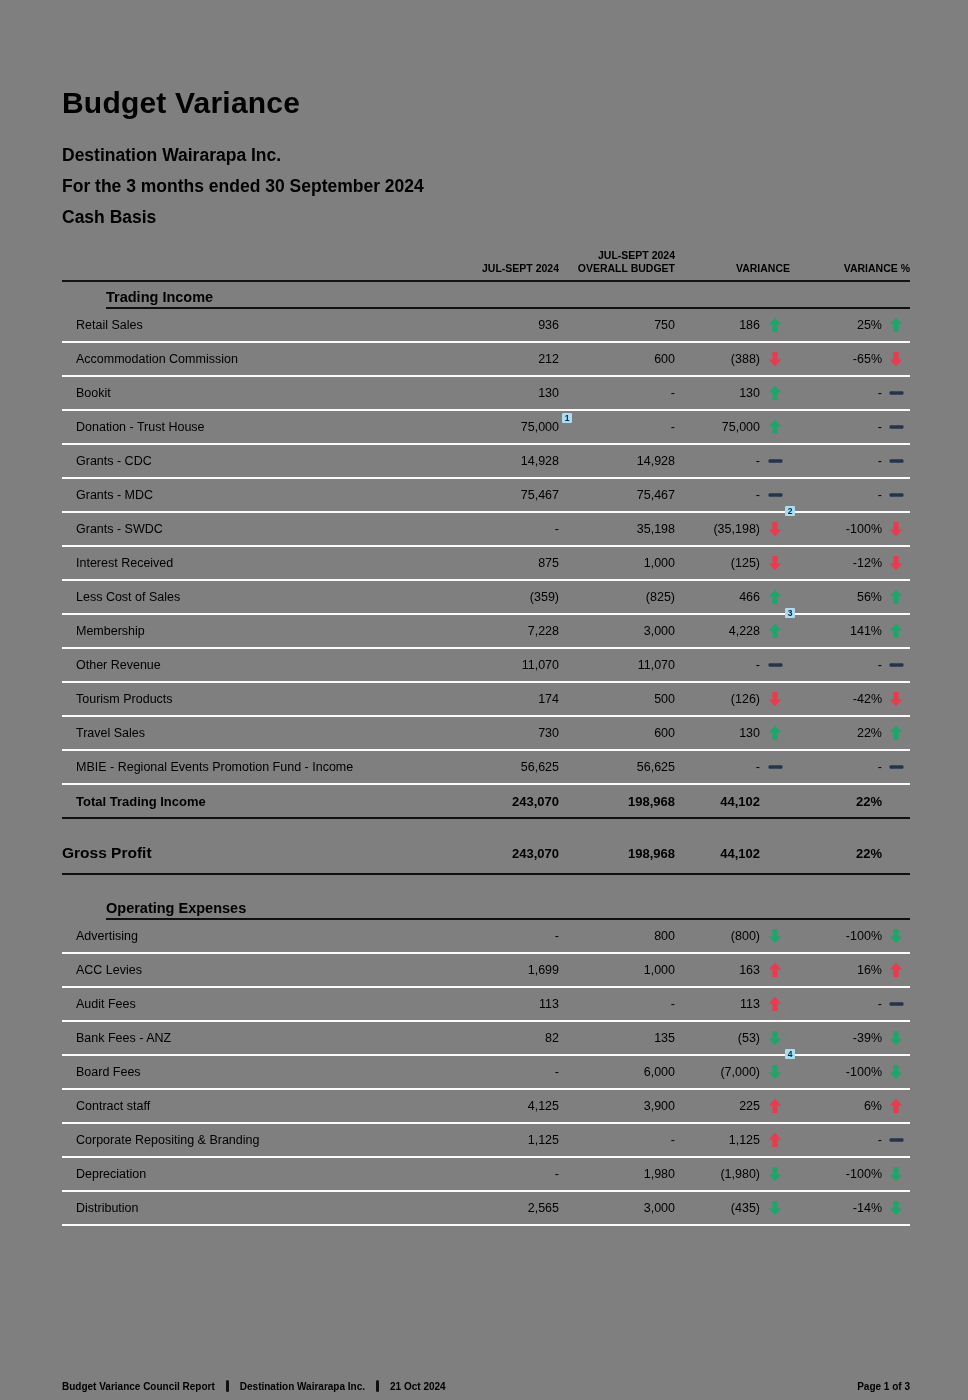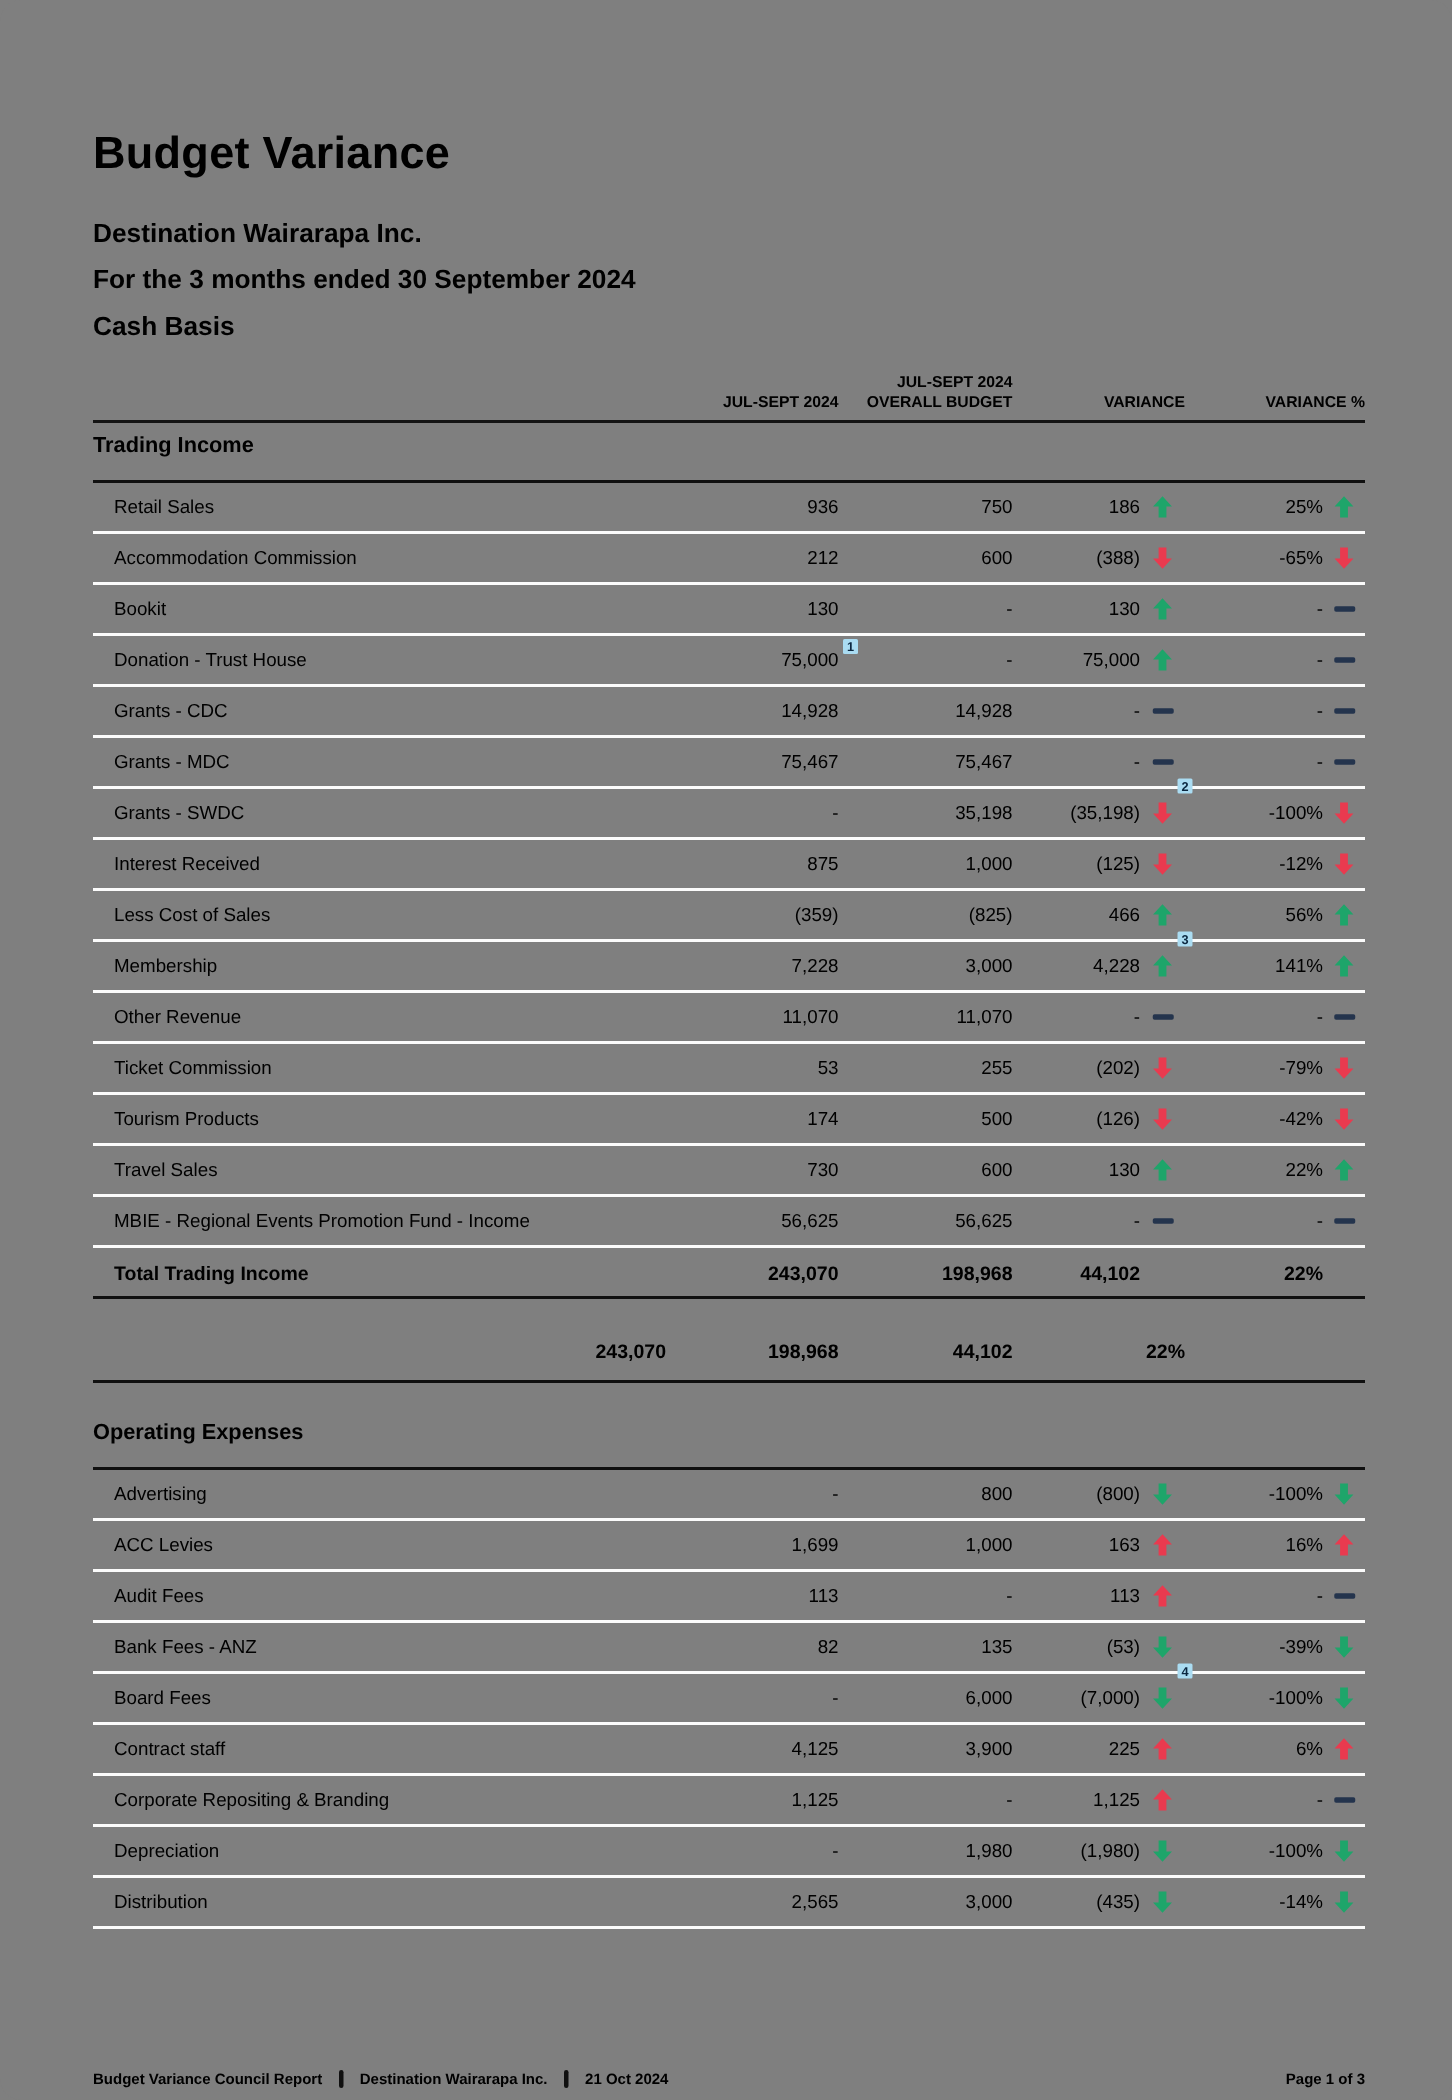--- a/index.html
+++ b/index.html
@@ -6,21 +6,21 @@
   body{font-family:"Liberation Sans","DejaVu Sans",sans-serif;color:#000;}
   .page{position:relative;width:968px;height:1400px;box-sizing:border-box;padding:0 58px 0 62px;overflow:hidden;background:#7f7f7f;border-radius:14px;}
   .title{font-size:30px;font-weight:700;letter-spacing:.2px;padding-top:86px;}
   .subtitles{margin-top:20px;}
   .subtitle{font-size:17.5px;font-weight:700;line-height:31px;}
   .col-headers{display:grid;grid-template-columns:1fr 115px 116px 115px 120px;align-items:end;
     margin-top:16px;padding-bottom:5px;border-bottom:2px solid #141414;
     font-size:10.5px;font-weight:700;line-height:1.25;}
   .col-h{text-align:right;white-space:pre-line;}
   .section{margin-bottom:14px;}
-  .section-title{font-size:14.5px;font-weight:700;padding:7px 0 15px;border-bottom:2.5px solid #101010;}
+  .section-title{font-size:14.5px;font-weight:700;padding:7px 0 2px;border-bottom:2.5px solid #101010;margin-left:44px;}
   .row{display:grid;grid-template-columns:1fr 115px 116px 85px 30px 92px 28px;align-items:center;height:32px;position:relative;}
   .rows .row + .row{border-top:2px solid #fbfbfb;}
   .row .label{padding-left:14px;font-size:12.5px;}
   .row .num{text-align:right;font-size:12.5px;position:relative;}
   .row .icon{display:flex;justify-content:center;align-items:center;position:relative;height:100%;}
   .row.total-row{font-weight:700;border-bottom:2.5px solid #101010;}
   .row.total-row .label,.row.total-row .num{font-size:13px;}
   .gross-row{display:grid;grid-template-columns:1fr 115px 116px 85px 30px 92px 28px;align-items:center;
     height:40px;margin:4px 0 18px;border-bottom:2.5px solid #101010;font-weight:700;}
   .gross-row .label{font-size:15.5px;}
@@ -284,41 +284,20 @@
             <div class="num">-</div>
             <div class="icon">
               <span class="icon-glyph">
                 <svg width="17" height="16" viewBox="0 0 17 16">
                   <rect x="1.5" y="6.2" width="14" height="3.6" rx="1.2" fill="#24344d"></rect>
                 </svg>
               </span>
             </div>
           </div>
           <div class="row">
-            <div class="label">Ticket Commission</div>
-            <div class="num">53</div>
-            <div class="num">255</div>
-            <div class="num">(202)</div>
-            <div class="icon">
-              <span class="icon-glyph">
-                <svg width="16" height="16" viewBox="0 0 16 16" style="transform:rotate(180deg)">
-                  <path d="M8 0.8 L14.3 7.6 H10.6 V15 H5.4 V7.6 H1.7 Z" fill="#e93a4f"></path>
-                </svg>
-              </span>
-            </div>
-            <div class="num">-79%</div>
-            <div class="icon">
-              <span class="icon-glyph">
-                <svg width="16" height="16" viewBox="0 0 16 16" style="transform:rotate(180deg)">
-                  <path d="M8 0.8 L14.3 7.6 H10.6 V15 H5.4 V7.6 H1.7 Z" fill="#e93a4f"></path>
-                </svg>
-              </span>
-            </div>
-          </div>
-          <div class="row">
             <div class="label">Tourism Products</div>
             <div class="num">174</div>
             <div class="num">500</div>
             <div class="num">(126)</div>
             <div class="icon">
               <span class="icon-glyph">
                 <svg width="16" height="16" viewBox="0 0 16 16" style="transform:rotate(180deg)">
                   <path d="M8 0.8 L14.3 7.6 H10.6 V15 H5.4 V7.6 H1.7 Z" fill="#e93a4f"></path>
                 </svg>
               </span>
@@ -379,20 +358,21 @@
             <div class="num">243,070</div>
             <div class="num">198,968</div>
             <div class="num">44,102</div>
             <div class="icon"></div>
             <div class="num">22%</div>
             <div class="icon"></div>
           </div>
         </div>
       </div>
       <div class="gross-row">
+        <div class="label">Gross Profit</div>
         <div class="num">243,070</div>
         <div class="num">198,968</div>
         <div class="num">44,102</div>
         <div class="icon"></div>
         <div class="num">22%</div>
         <div class="icon"></div>
       </div>
       <div class="section">
         <div class="section-title">Operating Expenses</div>
         <div class="rows">

